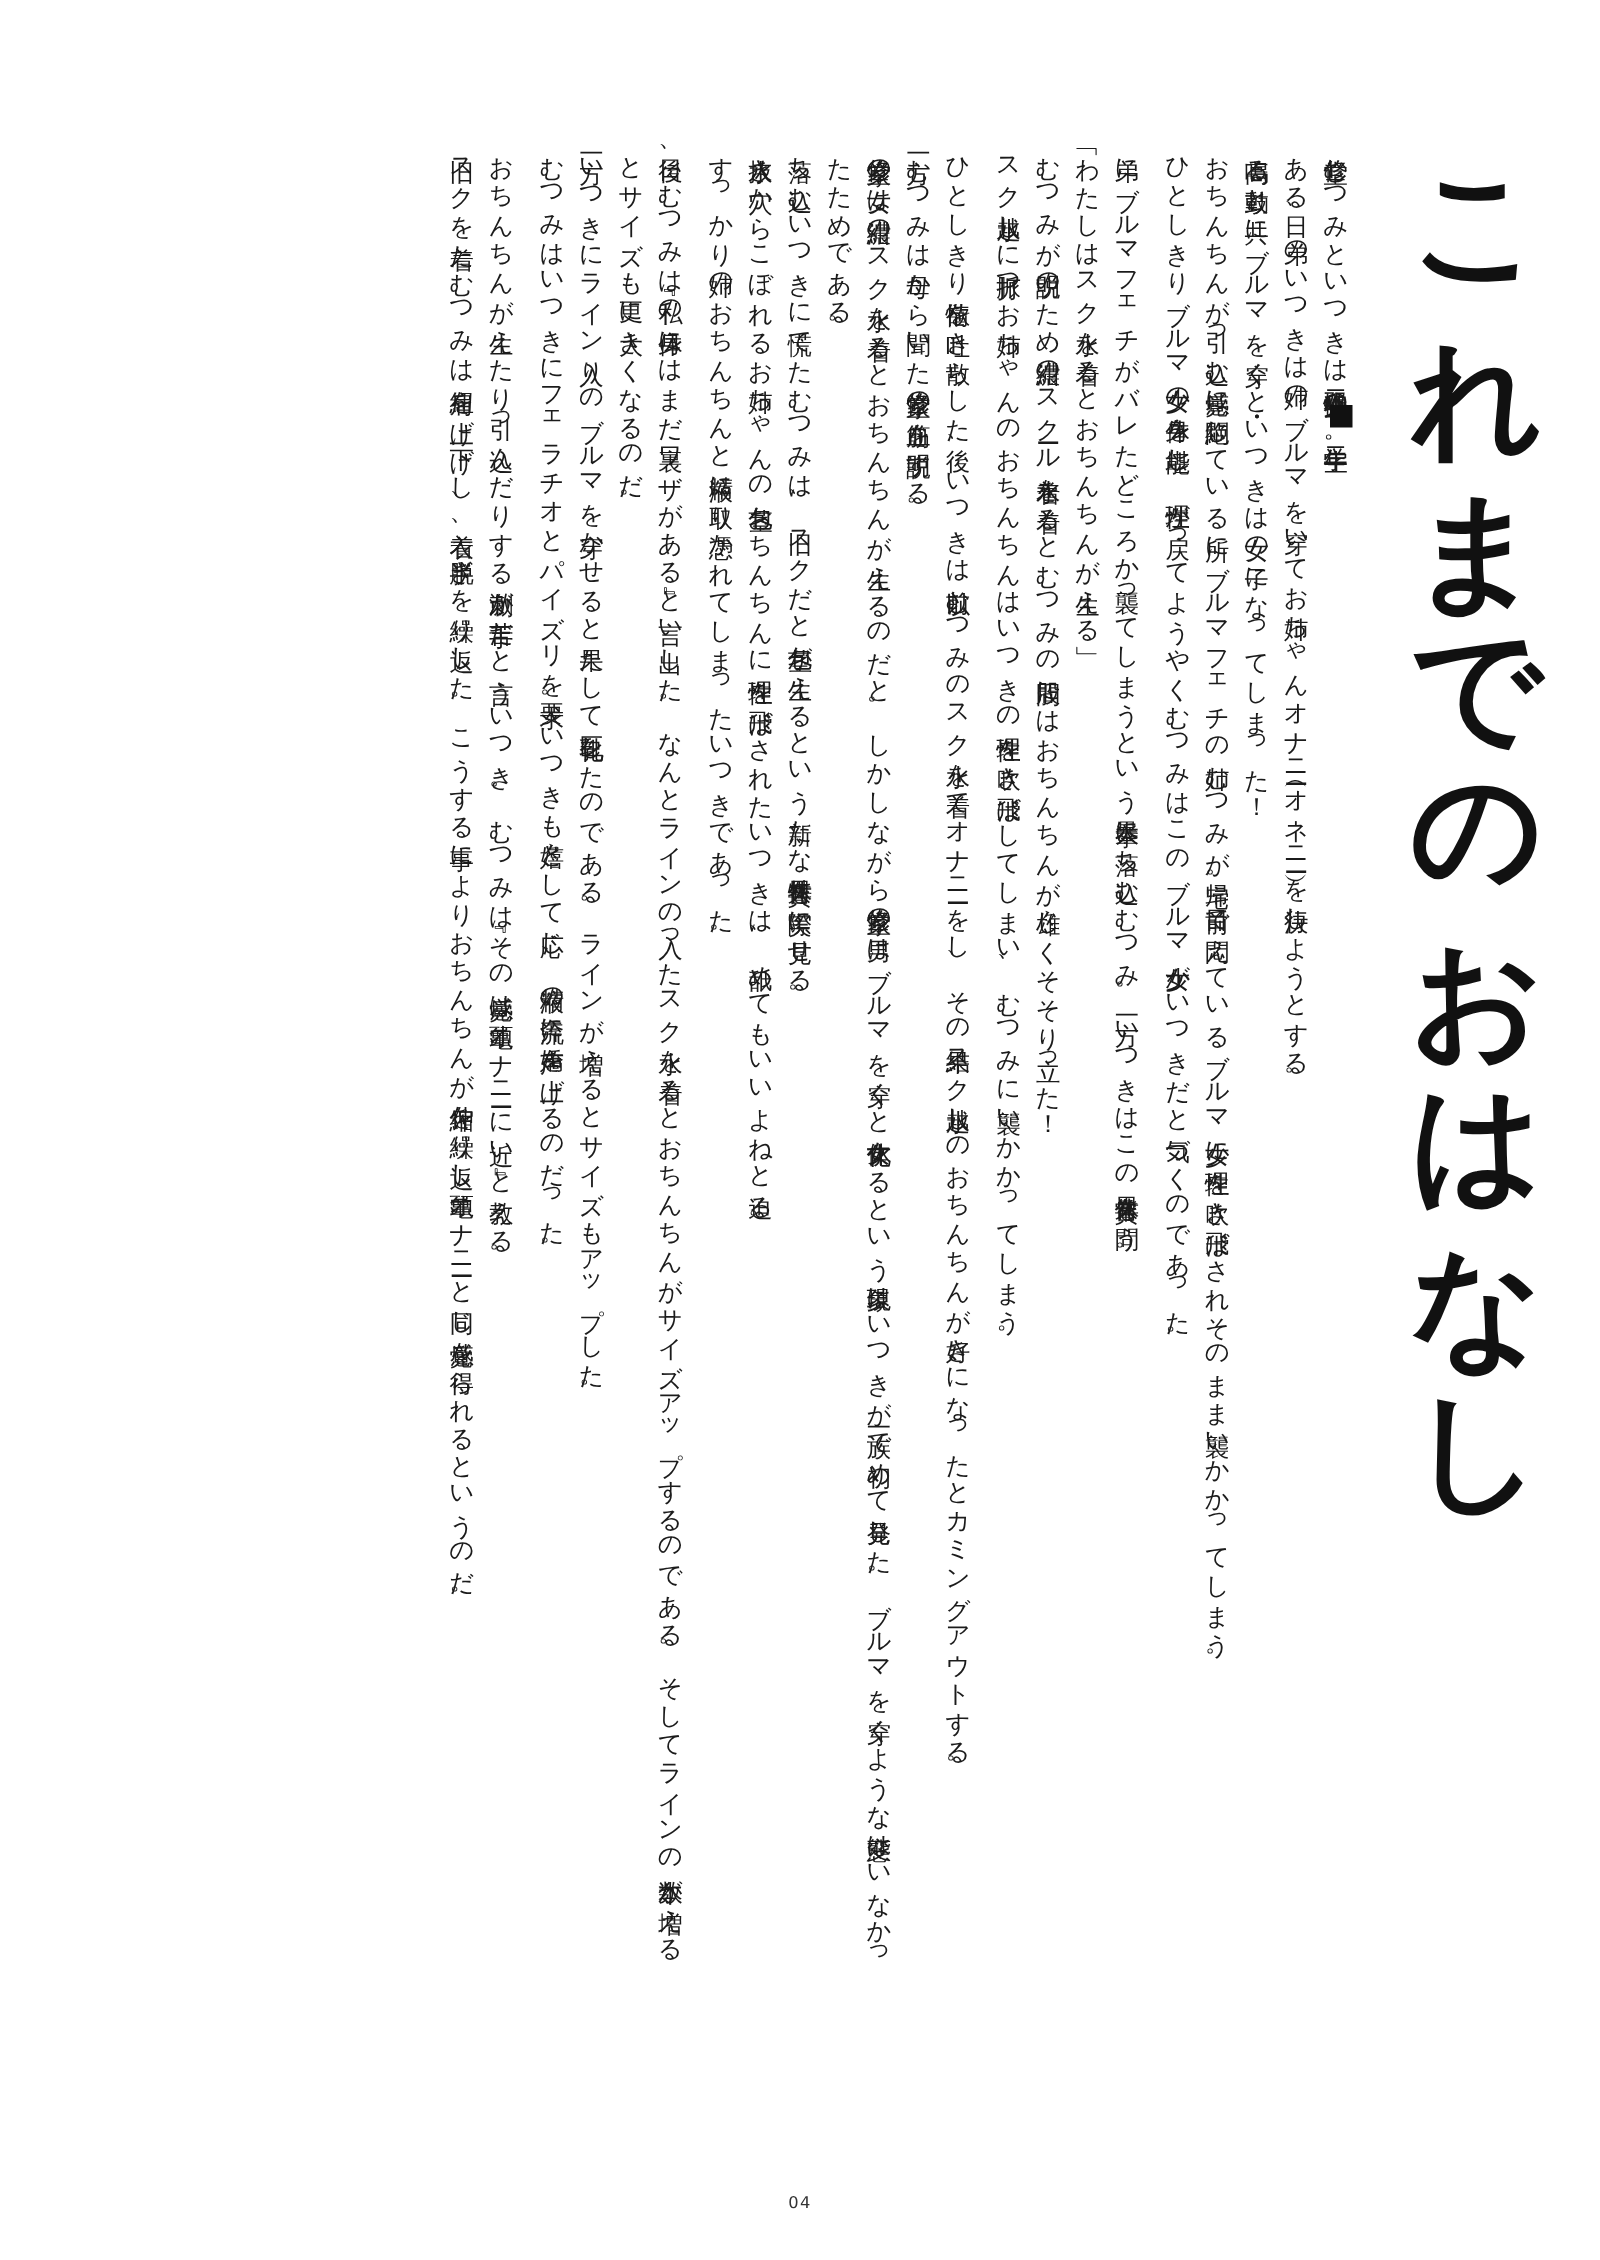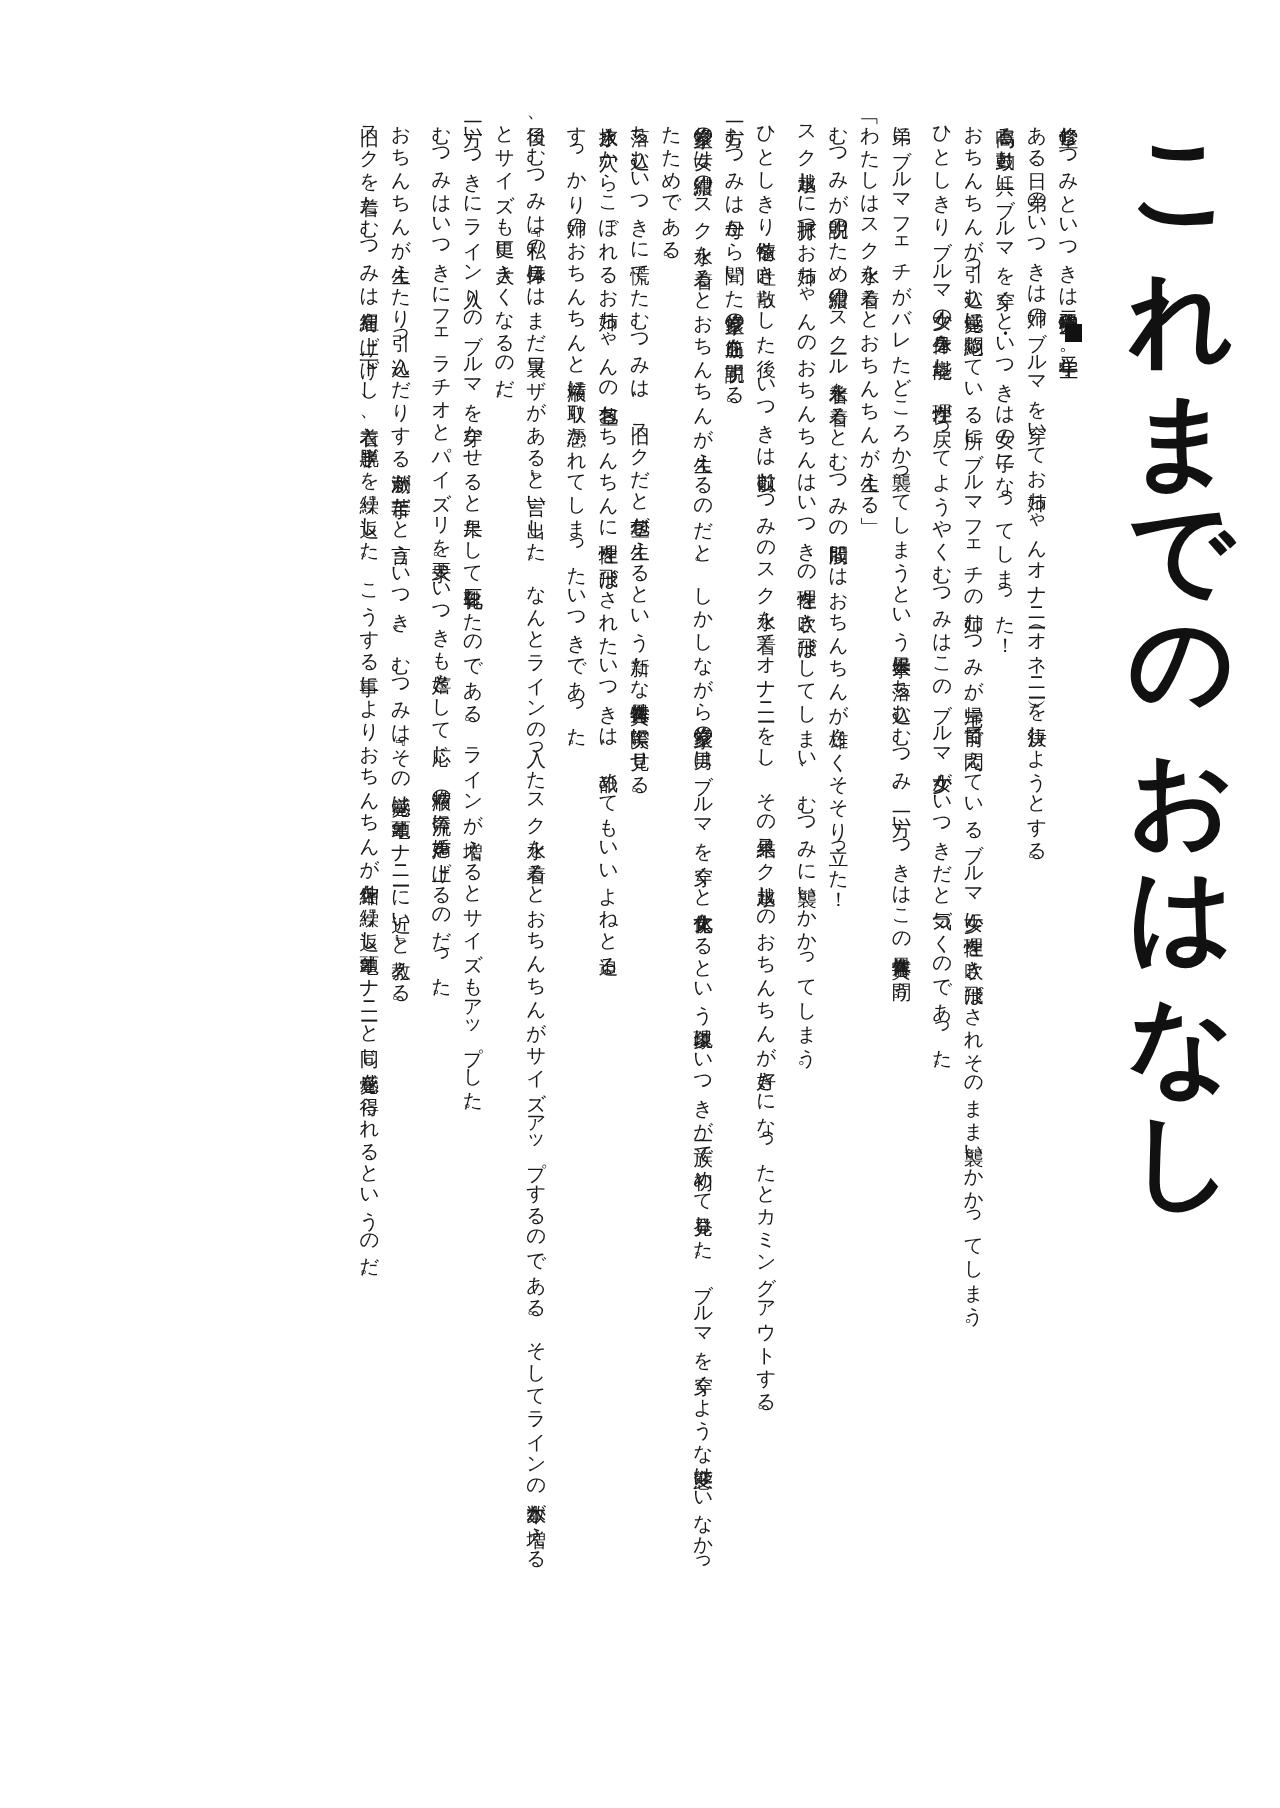--- a/index.html
+++ b/index.html
@@ -113,14 +113,15 @@
       <div class="para">すっかり姉のおちんちんと精液に取り憑かれてしまったいつきであった。</div>
       <div class="gap"></div>
       <div class="para">後日、むつみは『私の身体にはまだ裏ワザがある』と言い出した。なんとラインの入ったスク水を着るとおちんちんがサイズアップするのである。そしてラインの本数が増えるとサイズも更に大きくなるのだ。</div>
       <div class="para">一方いつきにライン入りのブルマを穿かせると果たして巨乳化したのである。ラインが増えるとサイズもアップした。</div>
       <div class="para">むつみはいつきにフェラチオとパイズリを要求。いつきも嬉々として応じ、精液の奔流に嬌声を上げるのだった。</div>
       <div class="gap"></div>
       <div class="para">おちんちんが生えたり引っ込んだりする刺激が苦手だと言ういつき。むつみは『その感覚は亀頭オナニーに近い』と教える。</div>
       <div class="para">旧スクを着たむつみは肩紐を上げ下げし、着衣、半脱ぎを繰り返した。こうする事によりおちんちんが伸縮を繰り返し亀頭オナニーと同じ感覚を得られるというのだ。</div>
     </div>
 
+  <div id="page-number">04</div>
 
 </div>
 
 </body></html>

